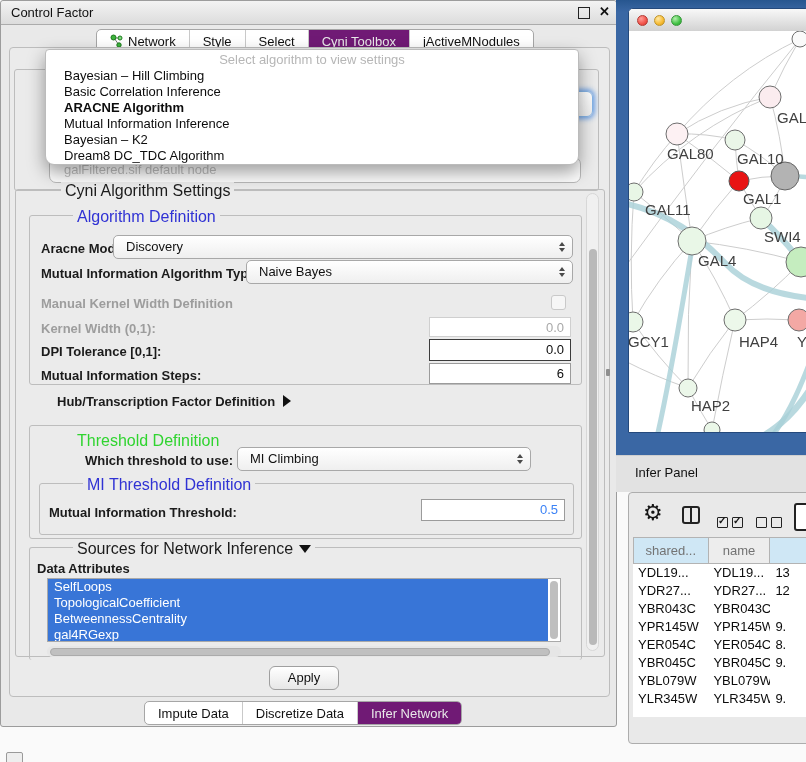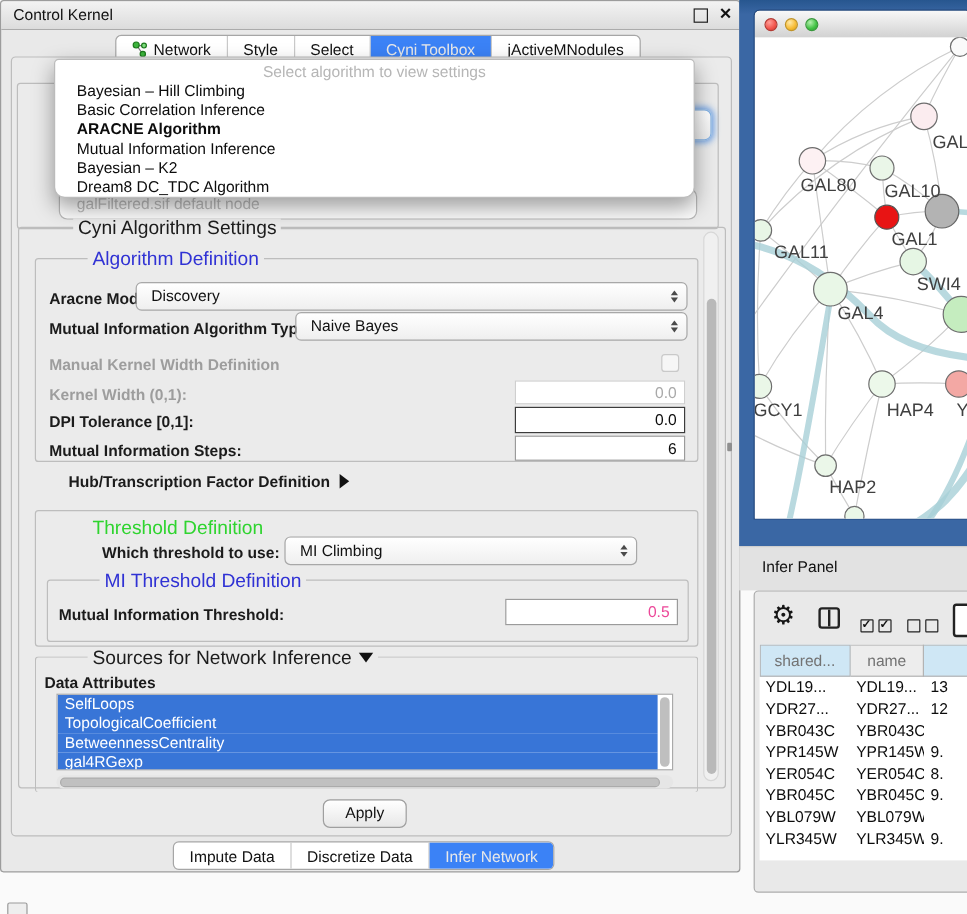--- a/index.html
+++ b/index.html
@@ -14,21 +14,21 @@
                border-bottom:1px solid #ababab;border-radius:3px 3px 0 0;}
   .cp-title{left:10px;top:4px;font-size:13px;color:#111;}
   .wbtn-float{right:26px;top:6px;width:10px;height:10px;border:1.6px solid #222;}
   .wbtn-close{right:6px;top:3px;font-size:13px;font-weight:bold;color:#111;}
 
   
   .seg-group{display:flex;border:1px solid #a6a6a6;border-radius:5px;overflow:hidden;background:#fff;height:22px;}
   .seg{display:flex;align-items:center;gap:5px;padding:0 13px;font-size:13px;color:#111;
        border-right:1px solid #c9c9c9;white-space:nowrap;}
   .seg:last-child{border-right:none;}
-  .seg.selected{background:#3b82f6;color:#e9e9e9;}
+  .seg.selected{background:#701a75;color:#e9e9e9;}
 
   .top-tabs{left:95px;top:28px;}
   .bottom-tabs{left:143px;top:700px;}
 
   
   .subpanel{left:8px;top:46px;width:601px;height:650px;background:#ebebeb;border:1px solid #bdbdbd;
             border-radius:4px;box-sizing:border-box;}
 
   
   .ghost-group{left:13px;top:68px;width:583px;height:120px;border:1px solid #bdbdbd;border-radius:3px;}
@@ -122,21 +122,21 @@
   .td{box-sizing:border-box;font-size:13px;color:#0c0c0c;line-height:18px;padding-left:5px;
       overflow:hidden;white-space:nowrap;}
 
   .net-tab-icon{display:inline-block;width:13px;height:14px;}
 </style>
 </head>
 <body>
 
 <div class="abs cpanel">
   <div class="abs cp-titlebar">
-    <div class="abs cp-title">Control Kernel</div>
+    <div class="abs cp-title">Control Factor</div>
     <div class="abs wbtn-float"></div>
     <div class="abs wbtn-close">✕</div>
   </div>
 
   <div class="abs top-tabs seg-group">
     <div class="seg">
       <span class="net-tab-icon">
         <svg width="13" height="14" viewBox="0 0 13 14">
           <line x1="4" y1="4" x2="9" y2="11" stroke="#777" stroke-width="1"></line>
           <line x1="4" y1="4" x2="9" y2="4" stroke="#777" stroke-width="1"></line>
@@ -233,21 +233,21 @@
     <span>MI Climbing</span>
     <span class="stepper">
         <span class="tri-up"></span>
         <span class="tri-dn"></span>
       </span>
   </div>
 
   <div class="abs" style="left:38px;top:482px;width:533px;height:50px;border:1px solid #bdbdbd;border-radius:3px;"></div>
   <div class="group-title t-blue" style="left:46px;top:475px;">MI Threshold Definition</div>
   <div class="abs fieldlabel" style="left:48px;top:504px;">Mutual Information Threshold:</div>
-  <div class="abs numfield" style="left:420px;top:498px;width:144px;height:22px;border:1px solid #9b9b9b;color:#ec4899;">0.5</div>
+  <div class="abs numfield" style="left:420px;top:498px;width:144px;height:22px;border:1px solid #9b9b9b;color:#3b82f6;">0.5</div>
 
   <div class="abs" style="left:28px;top:546px;width:551px;height:112px;border:1px solid #bdbdbd;border-radius:3px;border-bottom:none;"></div>
   <div class="group-title" style="left:36px;top:539px;">
     <span>Sources for Network Inference</span><span class="tri-down-big"></span>
   </div>
   <div class="abs fieldlabel" style="left:36px;top:560px;">Data Attributes</div>
   <div class="abs attr-list">
     <div>
 
     <div class="attr-item">SelfLoops</div>

